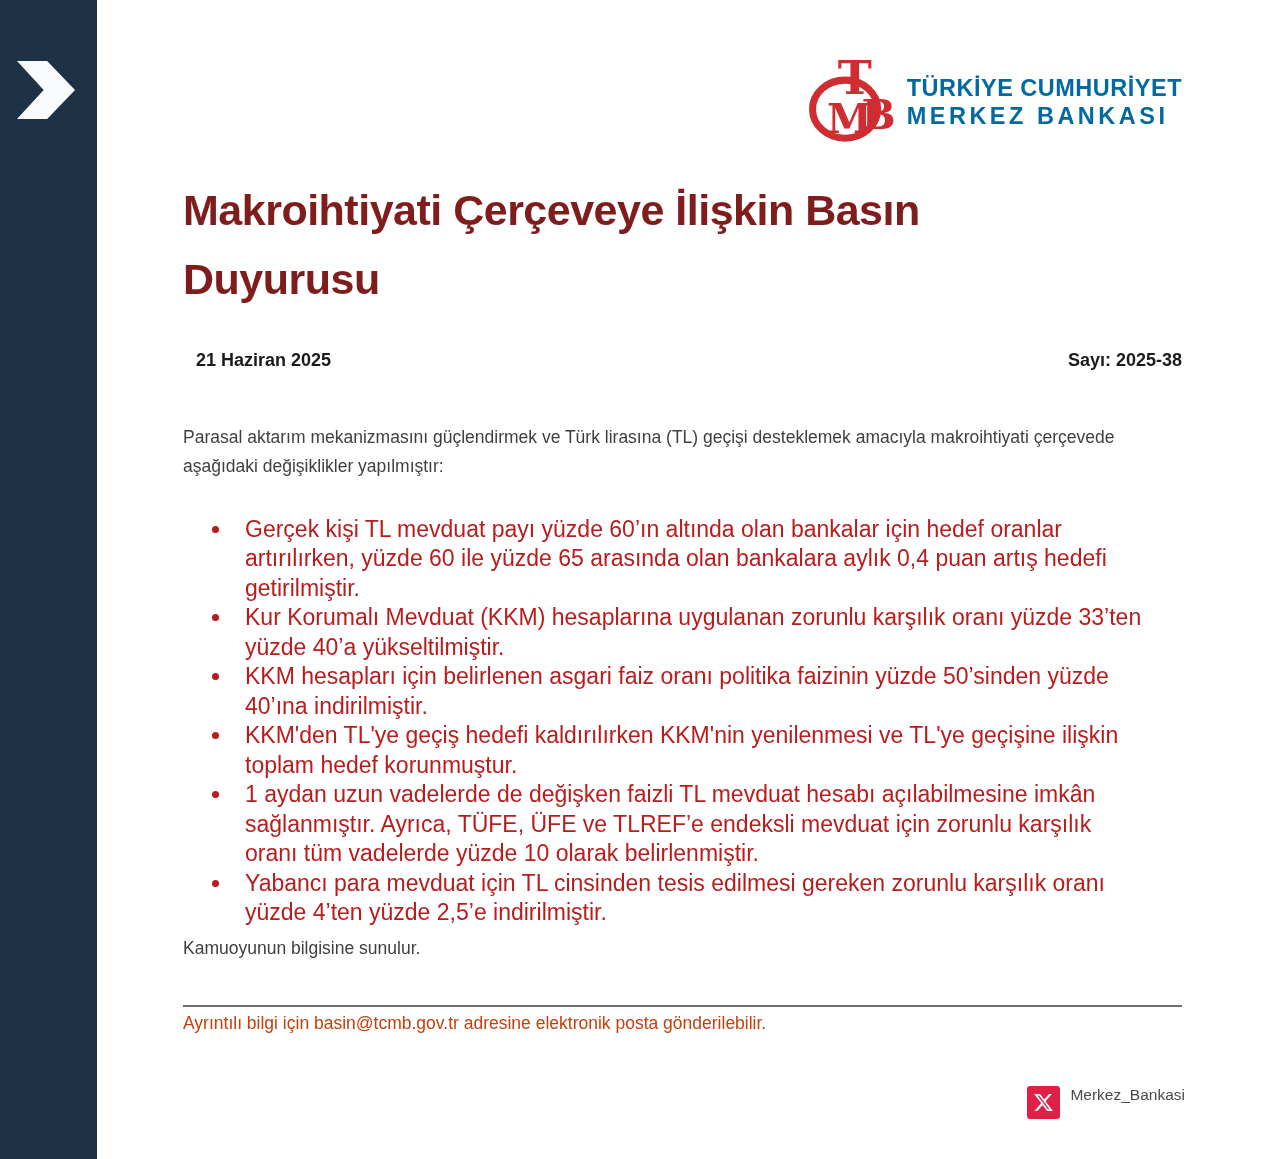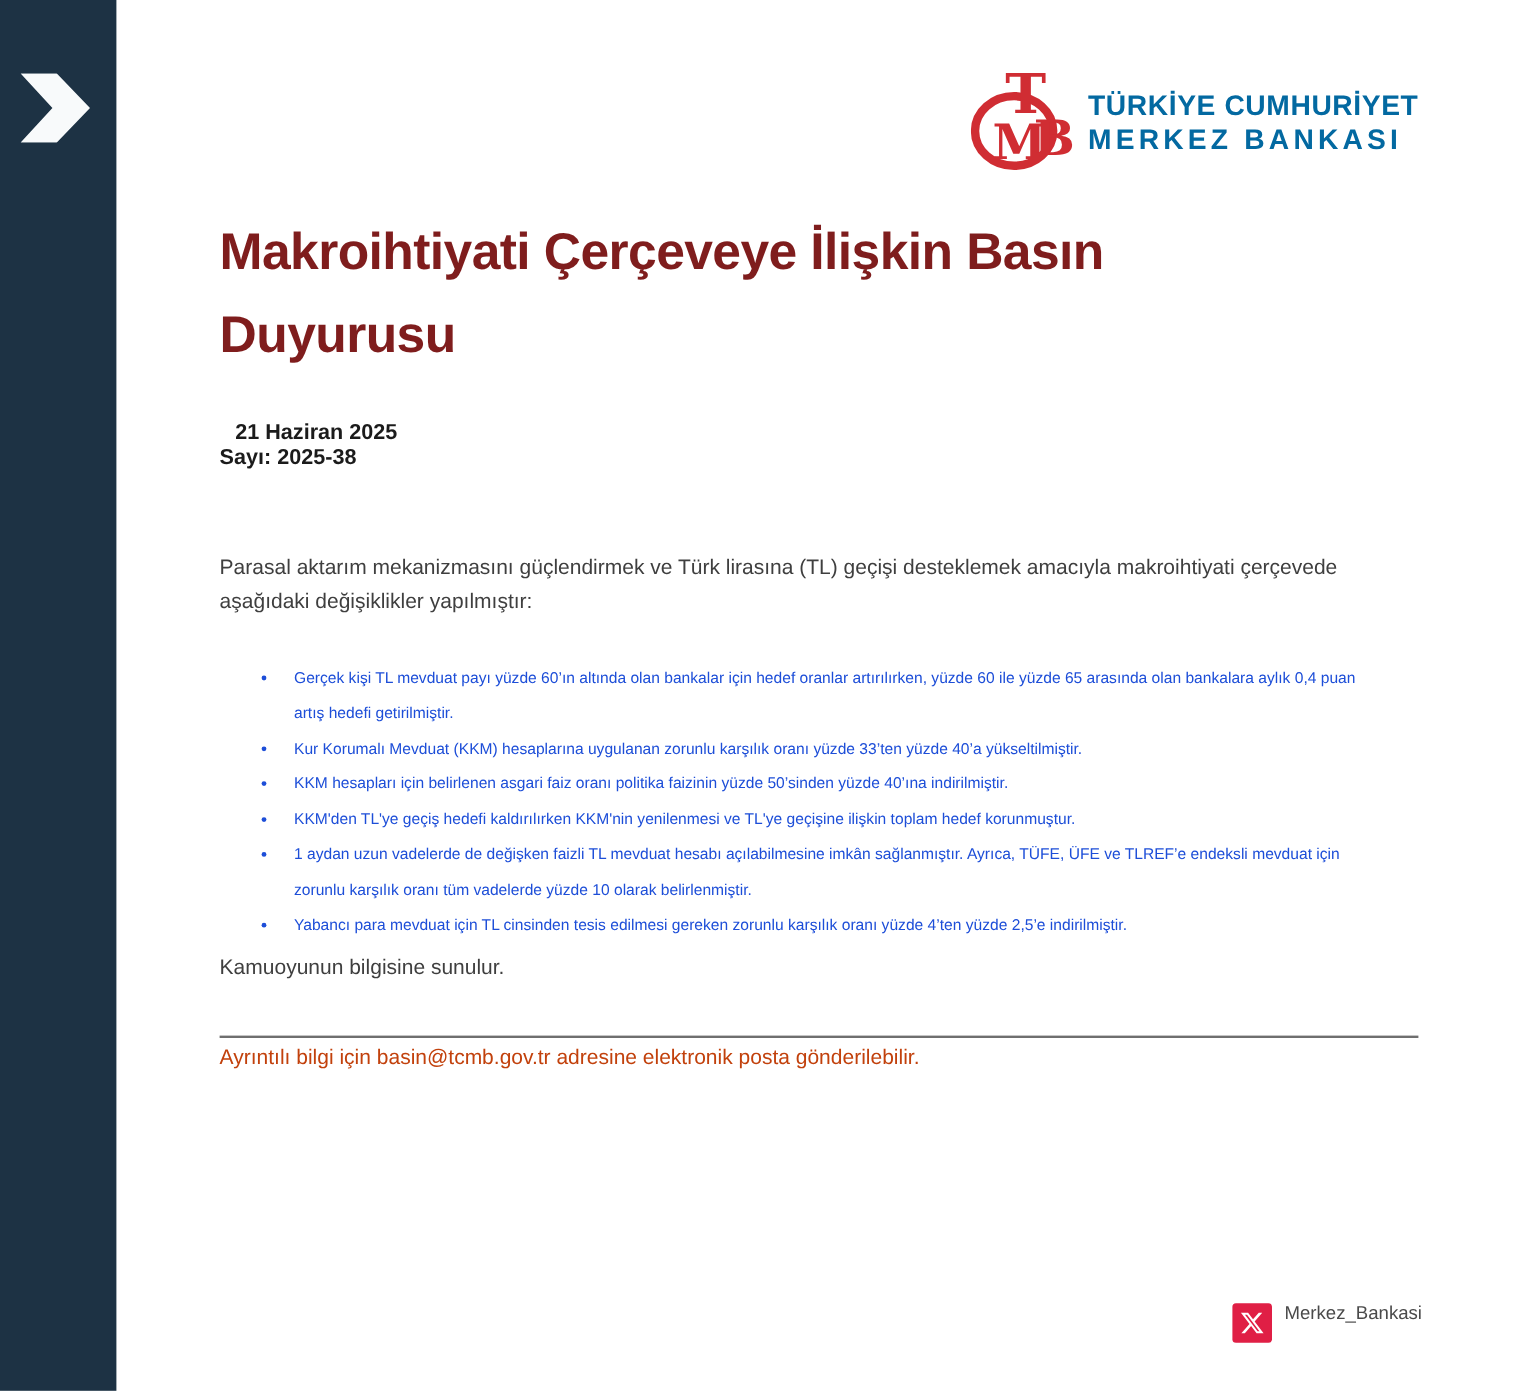--- a/index.html
+++ b/index.html
@@ -43,36 +43,36 @@
     font-size: 43px;
     font-weight: 800;
     letter-spacing: -0.5px;
     line-height: 1.6;
     color: #7f1d1d;
   }
   
   .date-row {
     display: flex; justify-content: space-between;
     margin-top: 36px;
-    font-size: 18px; font-weight: bold; color: #1b1b1b; flex-direction: column;
+    font-size: 18px; font-weight: bold; color: #1b1b1b;
   }
   .date-row .date { padding-left: 13px; }
   
   .intro {
-    margin-top: 66px;
+    margin-top: 52px;
     font-size: 17.5px; color: #3f3f3f; line-height: 29px;
     max-width: 960px;
   }
   ul.bullets {
     margin-top: 34px;
     padding-left: 50px;
     max-width: 960px;
   }
   ul.bullets li {
-    font-size: 13px; color: #1d4ed8; line-height: 29.5px;
+    font-size: 23px; color: #b91c1c; line-height: 29.5px;
     padding-left: 12px;
   }
   .closing {
     margin-top: 10px;
     font-size: 17.5px; color: #3f3f3f;
   }
   
   .divider {
     margin-top: 46px;
     border: 0; border-top: 2px solid #6f6f6f;

